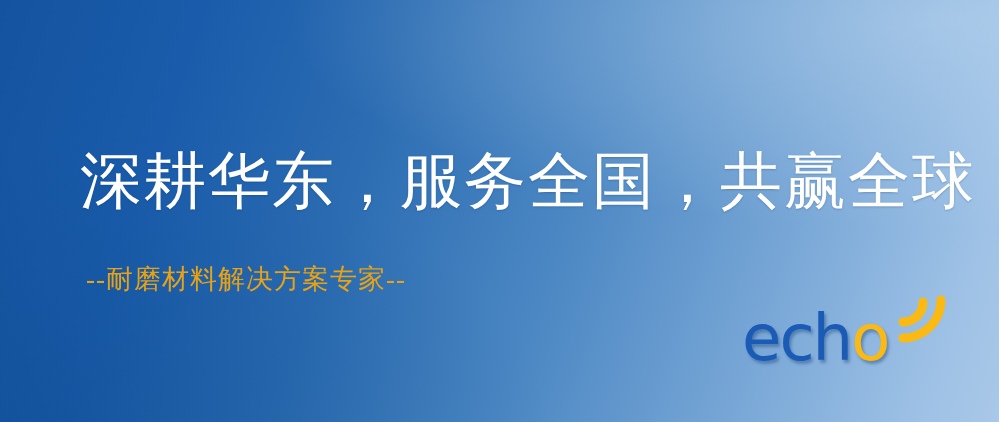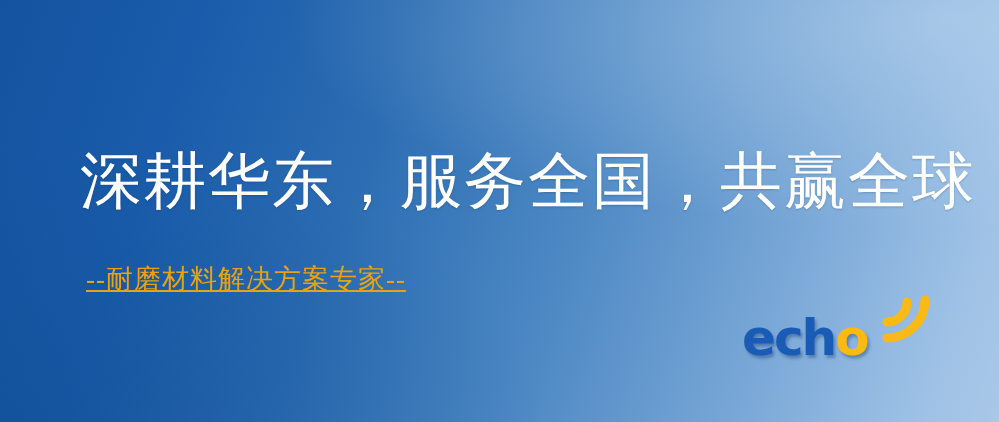--- a/index.html
+++ b/index.html
@@ -56,40 +56,39 @@
   .subtitle {
     position: absolute;
     left: 86px;
     top: 266px;
     color: #e9a213;
     font-family: "Liberation Serif", "DejaVu Serif", serif;
     font-size: 27px;
     line-height: 1.0;
     letter-spacing: 1px;
     white-space: nowrap;
-    text-decoration: underline;
   }
 
   
   .logo {
     position: absolute;
     left: 742px;
     top: 300px;
     width: 257px;
     height: 122px;
   }
   .logo-wordmark {
     position: absolute;
     left: 0;
     top: 0;
     height: 76px;
     line-height: 76px;
     font-family: "DejaVu Sans", sans-serif;
-    font-weight: bold;
-    font-size: 50px;
+    font-weight: normal;
+    font-size: 64px;
     letter-spacing: -2px;
     white-space: nowrap;
   }
   .logo-ech {
     color: #1a5bb5;
     text-shadow: 2px 3px 3px rgba(20,60,120,0.40);
   }
   .logo-o-wrap {
     position: relative;
     display: inline-block;

